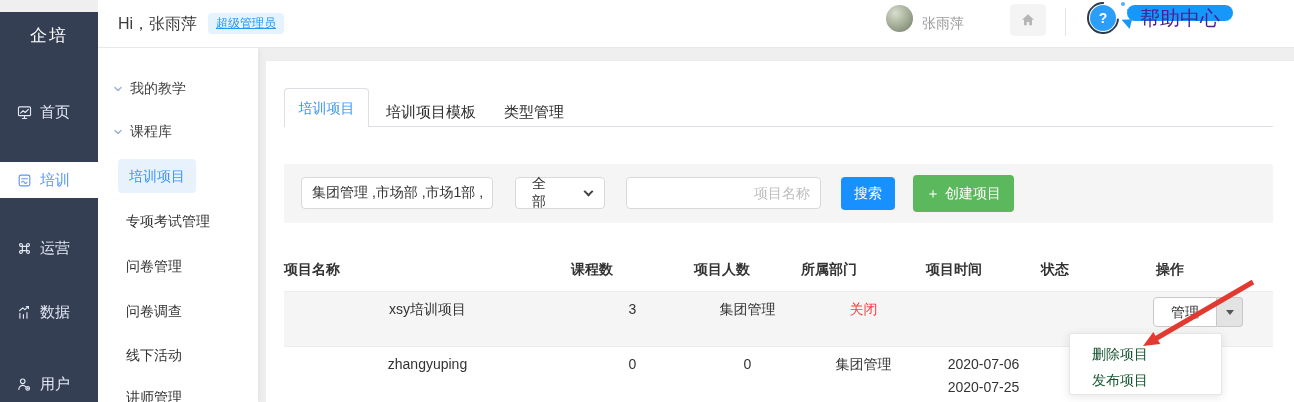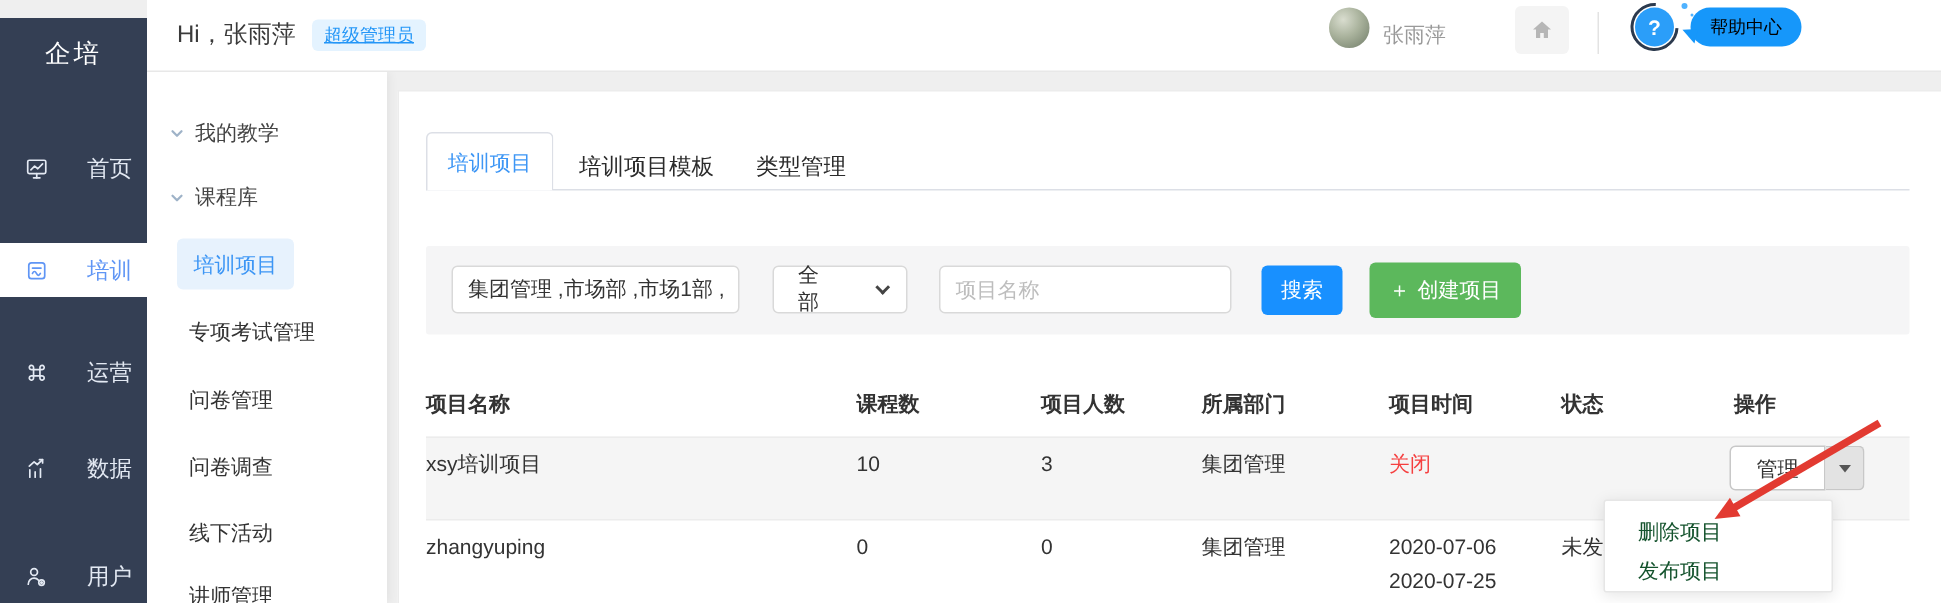--- a/index.html
+++ b/index.html
@@ -6,21 +6,21 @@
   html,body { width:1294px; height:402px; overflow:hidden;
     font-family:"Liberation Sans","DejaVu Sans",sans-serif; background:#efefef; }
   #app { position:absolute; left:0; top:0; width:1294px; height:402px; }
 
   
   .primary-sidebar { position:absolute; left:0; top:0; width:98px; height:402px;
     background:#343f54; z-index:5;margin-top:12px; }
   .brand { height:48px; line-height:48px; text-align:center; color:#fff;
     font-size:17px; letter-spacing:2px; cursor:pointer; }
   .nav-item { position:absolute; left:0; width:98px; height:36px; display:flex;
-    align-items:center; padding-left:16px; color:#e3e9f3; font-size:15px; gap:25px; cursor:pointer; }
+    align-items:center; padding-left:16px; color:#e3e9f3; font-size:15px; gap:7px; cursor:pointer; }
   .nav-item svg { width:17px; height:17px; flex:none; stroke:currentColor; fill:none;
     stroke-width:1.6; stroke-linecap:round; stroke-linejoin:round; }
   .nav-item.active { background:#ffffff; color:#5f95f5; }
   .n1{top:82px} .n2{top:150px} .n3{top:218px} .n4{top:282px} .n5{top:354px}
 
   
   .topbar { position:absolute; left:98px; top:0; width:1196px; height:48px;
     background:#fff; border-bottom:1px solid #e8e8e8; z-index:4; }
   .greeting { position:absolute; left:20px; top:0; line-height:47px; font-size:16px; color:#3a3a3a; }
   .role-badge { position:absolute; left:110px; top:13px; height:21px; line-height:21px;
@@ -36,22 +36,22 @@
   .home-button svg { width:16px; height:16px; fill:#b6b6b6; }
   .topbar-divider { position:absolute; left:967px; top:8px; width:1px; height:28px; background:#e3e3e3; }
   .help-circle { position:absolute; left:992px; top:5px; width:26px; height:26px; border-radius:50%;
     background:#2b9ef9; color:#fff; font-size:14px; font-weight:bold; text-align:center;
     line-height:26px; cursor:pointer; z-index:2; }
   .help-circle::after { content:""; position:absolute; left:-3px; top:-3px; width:28px; height:28px;
     border:2px solid #2c3a4e; border-radius:50%; border-top-color:transparent;
     transform:rotate(48deg); }
   .hdots { position:absolute; left:1023px; top:2px; width:4px; height:4px; border-radius:50%;
     background:#4fb2ff; box-shadow:5px 6px 0 -1px #4fb2ff; }
-  .help-pill { position:absolute; left:1029px; top:5px; height:26px; line-height:26px;
-    padding:0 13px; border-radius:13px; background:#1697fa; color:#000000; font-size:12px;
+  .help-pill { position:absolute; left:1029px; top:5px; height:16px; line-height:26px;
+    padding:0 13px; border-radius:13px; background:#1697fa; color:#4c1d95; font-size:20px;
     cursor:pointer; }
   .help-pill::before { content:""; position:absolute; left:-6px; top:13px; width:0; height:0;
     border-right:10px solid #1697fa; border-top:3px solid transparent;
     border-bottom:7px solid transparent; transform:rotate(14deg); }
 
   
   .secondary-sidebar { position:absolute; left:98px; top:48px; width:160px; height:354px;
     background:#fff; z-index:3; box-shadow:2px 0 6px rgba(0,0,0,.05); overflow:hidden; }
   .sgroup { position:absolute; left:0; width:160px; height:28px; line-height:28px;
     font-size:14px; color:#444; cursor:pointer; }
@@ -76,41 +76,41 @@
     border-radius:4px 4px 0 0; color:#3d96f5; font-size:14px; z-index:2; cursor:pointer; }
   .tab-plain { position:absolute; top:32px; height:38px; line-height:38px; font-size:15px;
     color:#2b2b2b; cursor:pointer; }
   .t2{left:120px} .t3{left:238px}
 
   
   .filter-bar { position:absolute; left:18px; top:103px; width:989px; height:59px;
     background:#f5f5f6; border-radius:2px; }
   .filter-bar input { position:absolute; top:13px; height:32px; border:1px solid #d9d9d9;
     border-radius:4px; padding:0 10px; font-size:14px; color:#333; background:#fff; outline:none;
-    font-family:inherit; }
+    font-family:inherit;text-align:right; }
   .f-dept { left:17px; width:192px; }
   .f-name { left:342px; width:195px; }
   .f-name::placeholder { color:#bdbdbd; }
   .f-select { position:absolute; left:231px; top:13px; width:90px; height:32px; background:#fff;
     border:1px solid #d9d9d9; border-radius:4px; display:flex; align-items:center;
     justify-content:space-between; padding:0 12px 0 16px; font-size:14px; color:#333; cursor:pointer;gap:26px; }
   .sel-caret { width:7px; height:7px; border-right:2px solid #444; border-bottom:2px solid #444;
     transform:rotate(45deg); margin-top:-4px; }
   .f-search { position:absolute; left:557px; top:13px; width:54px; height:33px; background:#1890ff;
     color:#fff; border:none; border-radius:4px; font-size:14px; cursor:pointer; font-family:inherit; }
   .f-create { position:absolute; left:629px; top:11px; width:101px; height:37px; background:#5cb85c;
     color:#fff; border:none; border-radius:4px; font-size:14px; display:flex; align-items:center;
     justify-content:center; gap:5px; cursor:pointer; font-family:inherit; }
 
   
   .table { position:absolute; left:18px; top:188px; width:989px; }
   .thead, .trow { display:grid; grid-template-columns:287px 123px 107px 125px 115px 115px 1fr; }
   .thead { height:42px; align-items:center; font-size:14px; font-weight:bold; color:#333; }
   .trow { border-top:1px solid #ececec; font-size:14px; color:#333; }
-  .trow > div { padding-top:6px; line-height:23px; }
+  .trow > div { padding-top:6px; line-height:23px;text-align:center; }
   .r1 { height:55px; background:#f5f5f5; }
   .r2 { height:57px; background:#fff; }
   .c-status.closed { color:#f53f3f; }
   .date span { display:block; }
 
   
   .split { position:absolute; left:887px; top:236px; height:30px; display:flex; z-index:5; }
   .split .main-part { width:64px; background:#fff; border:1px solid #c8c8c8;
     border-radius:4px 0 0 4px; line-height:28px; text-align:center; font-size:14px;
     color:#333; cursor:pointer; }
@@ -249,21 +249,20 @@
           <div>课程数</div>
           <div>项目人数</div>
           <div>所属部门</div>
           <div>项目时间</div>
           <div>状态</div>
           <div>操作</div>
         </div>
 
         <div class="trow r1">
           <div>xsy培训项目</div>
-          <div>10</div>
           <div>3</div>
           <div>集团管理</div>
           <div class="c-status closed">关闭</div>
           <div></div>
         </div>
 
         <div class="trow r2">
           <div>zhangyuping</div>
           <div>0</div>
           <div>0</div>

